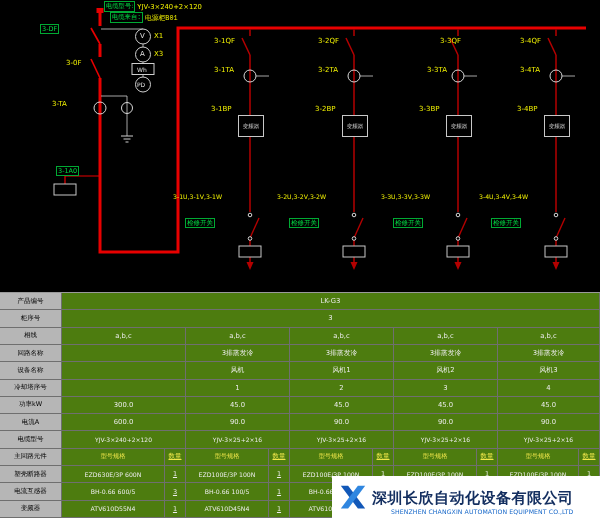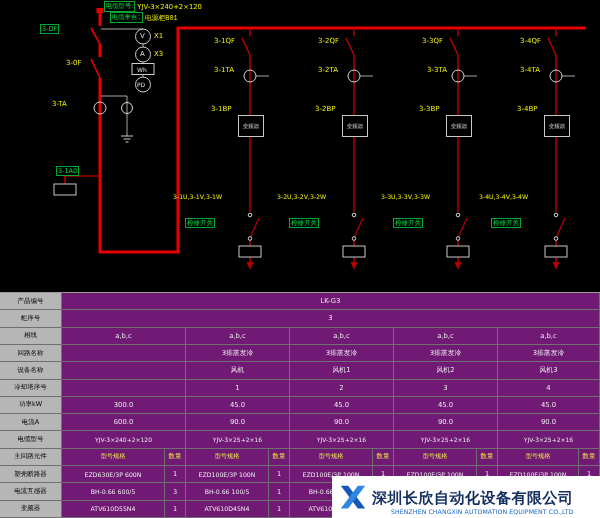--- a/index.html
+++ b/index.html
@@ -12,31 +12,31 @@
   .lab-w{position:absolute;color:#e2e2e2;font-size:7px;line-height:8px;white-space:nowrap;}
   .lab-sm{font-size:6px;}
   .cable-line{position:absolute;display:flex;gap:2px;align-items:center;white-space:nowrap;}
   .cable-line .tag{color:#00dd44;border:1px solid #00aa33;font-size:6.3px;padding:0 1px;background:#000;}
   .cable-line .val{color:#f2f200;font-size:6.8px;}
   .vfd-box{position:absolute;width:24px;height:20px;border:1px solid #c8c8c8;background:#000;
            color:#d8d8d8;font-size:5.5px;display:flex;align-items:center;justify-content:center;}
   
   #tbl{position:absolute;left:0;top:292px;width:600px;height:226px;display:grid;
        grid-template-columns:62px 124px 104px 104px 104px 102px;grid-auto-rows:1fr;
-       background:#701a75;border-top:1px solid #9a9a9a;box-sizing:border-box;}
+       background:#4d7c0f;border-top:1px solid #9a9a9a;box-sizing:border-box;}
   #tbl > div{border-right:1px solid #6f6f6f;border-bottom:1px solid #6f6f6f;box-sizing:border-box;
        overflow:hidden;display:flex;align-items:center;justify-content:center;}
   .l{background:#b6b6b6;color:#000;font-size:6.5px;}
   .c{color:#ececec;font-size:6.8px;}
   .sm{font-size:6px;}
   .merged{grid-column:2/7;}
   .split{padding:0;}
   .split .m{flex:1;display:flex;align-items:center;justify-content:center;font-size:6.2px;height:100%;
             border-right:1px solid #6f6f6f;box-sizing:border-box;overflow:hidden;}
-  .split .q{width:20px;display:flex;align-items:center;justify-content:center;font-size:6.5px;height:100%;}
+  .split .q{width:20px;display:flex;align-items:center;justify-content:center;font-size:6.5px;height:100%;text-decoration:underline;}
   .hdr .m,.hdr .q{color:#efe64a;}
   
   #logo{position:absolute;left:332px;top:476px;width:268px;height:42px;background:#ffffff;
         display:flex;align-items:center;padding-left:8px;box-sizing:border-box;z-index:5;}
   #logo .txt{margin-left:6px;display:flex;flex-direction:column;margin-top:12px;}
   #logo .cn{font-size:15px;font-weight:bold;color:#142f60;letter-spacing:0.5px;line-height:16px;}
   #logo .en{font-size:6.2px;color:#1667c9;letter-spacing:0.1px;line-height:8px;margin-top:2px;}
 </style>
 </head>
 <body>
@@ -165,21 +165,21 @@
   <span class="lab-y" style="left:318px;top:37px;">3-2QF</span>
   <span class="lab-y" style="left:318px;top:66px;">3-2TA</span>
   <span class="lab-y" style="left:315px;top:105px;">3-2BP</span>
   <div class="vfd-box" style="left:342px;top:115px;">
       <span>变频器</span>
     </div>
   <span class="lab-y lab-sm" style="left:277px;top:193px;font-size:6.2px;">3-2U,3-2V,3-2W</span>
   <span class="lab-g" style="left:289px;top:218px;">检修开关</span>
 
   
-  <span class="lab-y" style="left:422px;top:37px;">3-3QF</span>
+  <span class="lab-y" style="left:440px;top:37px;">3-3QF</span>
   <span class="lab-y" style="left:427px;top:66px;">3-3TA</span>
   <span class="lab-y" style="left:419px;top:105px;">3-3BP</span>
   <div class="vfd-box" style="left:446px;top:115px;">
       <span>变频器</span>
     </div>
   <span class="lab-y lab-sm" style="left:381px;top:193px;font-size:6.2px;">3-3U,3-3V,3-3W</span>
   <span class="lab-g" style="left:393px;top:218px;">检修开关</span>
 
   
   <span class="lab-y" style="left:520px;top:37px;">3-4QF</span>

